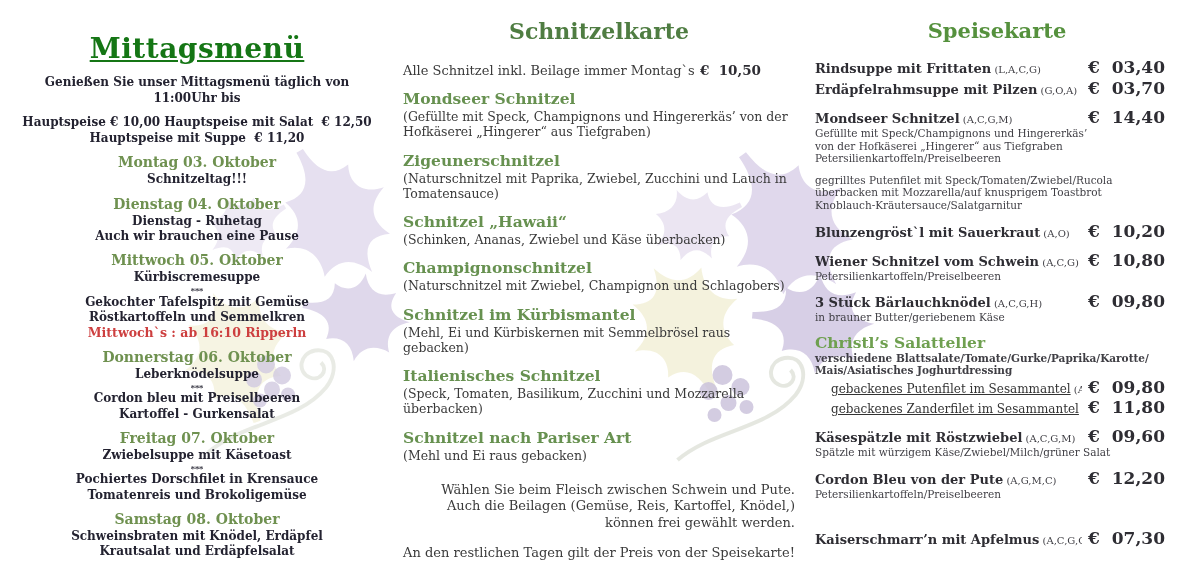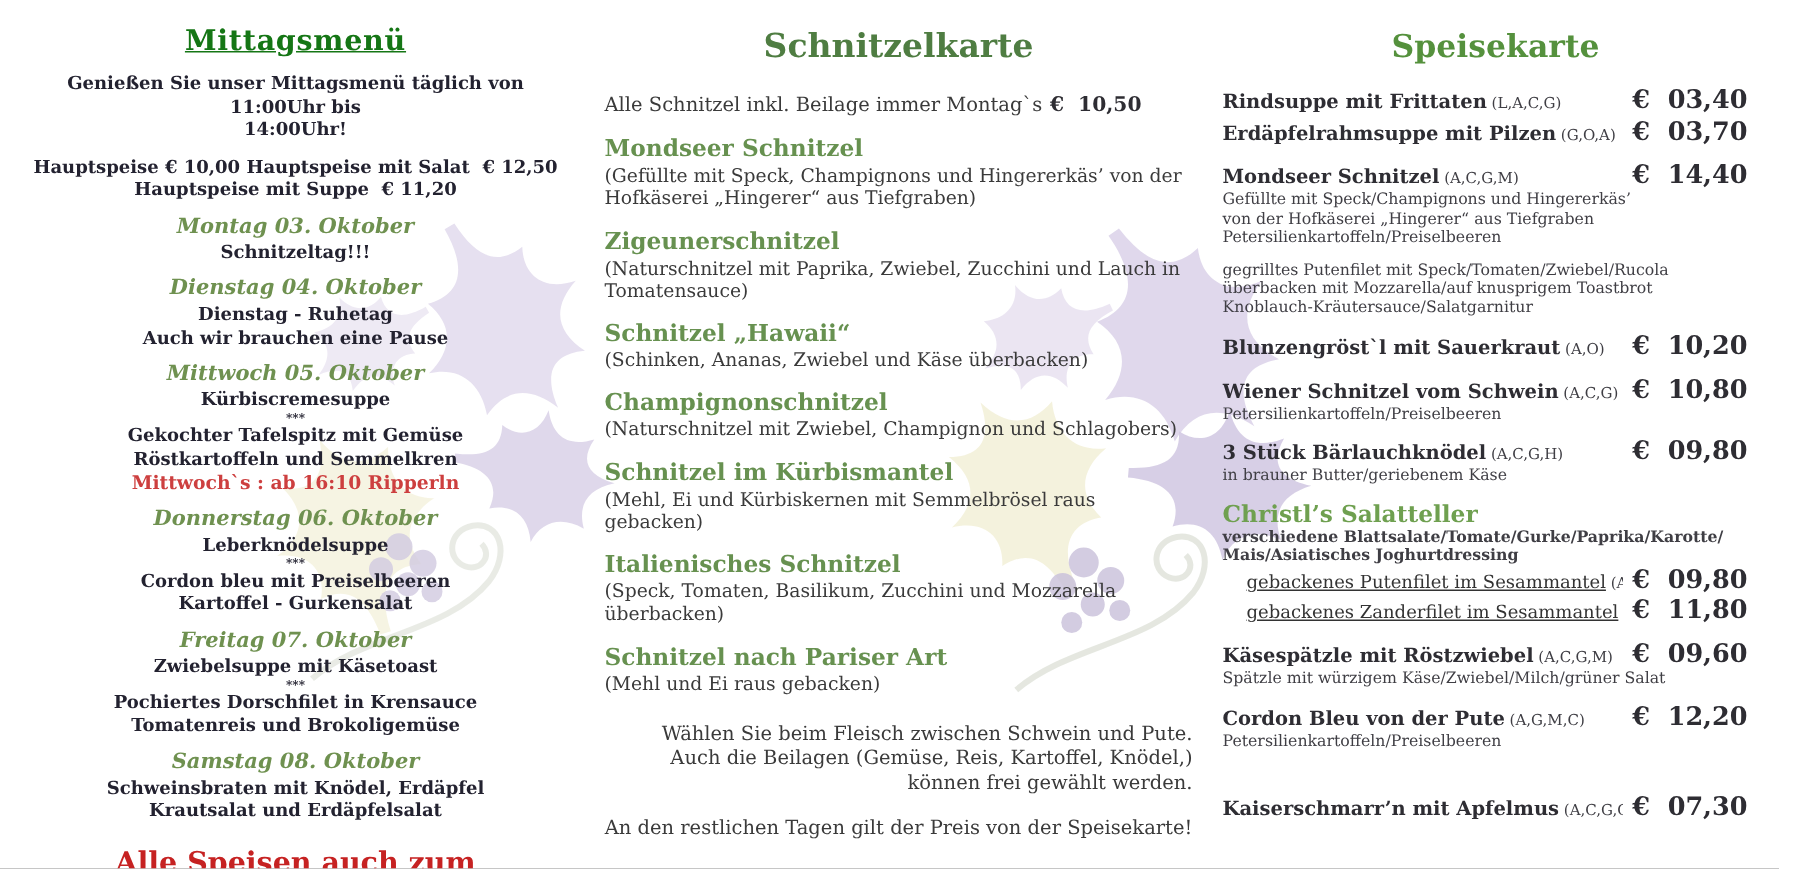--- a/index.html
+++ b/index.html
@@ -8,24 +8,24 @@
   
   .wm{position:absolute;z-index:0;pointer-events:none;}
   .wm-left{left:148px;top:130px;width:300px;height:345px;opacity:.40;}
   .wm-mid{left:545px;top:135px;width:415px;height:340px;opacity:.48;}
   
   .col{position:absolute;z-index:1;}
   .col-left{left:12px;top:8px;width:370px;text-align:center;}
   .col-mid{left:403px;top:12px;width:392px;}
   .col-right{left:815px;top:12px;width:364px;}
   
-  .lunch-title{font-size:19px;color:#157615;text-decoration:underline;margin:8px 0 10px;font-weight:bold;letter-spacing:.5px;}
+  .lunch-title{font-size:28px;color:#157615;text-decoration:underline;margin:24px 0 10px;font-weight:bold;letter-spacing:.5px;}
   .lunch-line{font-size:12px;font-weight:bold;line-height:1.3;margin:0;color:#232230;}
   .lunch-prices1{margin-top:9px;}
-  .day-heading{font-size:14px;color:#6f9150;margin:8px 0 2px;font-weight:bold;font-style:italic;}
+  .day-heading{font-size:14px;color:#6f9150;margin:8px 0 2px;font-weight:bold;}
   .day-line{font-size:12px;font-weight:bold;line-height:1.28;margin:0;color:#232230;}
   .stars-line{font-size:8px;line-height:1.1;}
   .red-line{color:#cd3f3f;font-size:12.5px;}
   .takeaway{color:#c62222;font-size:19px;font-weight:bold;margin:16px 0 0;}
   .col-footer{margin-top:15px;font-size:11.5px;font-weight:bold;line-height:1.38;text-align:center;color:#232230;}
   .col-footer p{margin:0;}
   
   .mid-title{font-size:22px;color:#4f7d42;text-align:center;margin:6px 0 18px;font-weight:bold;}
   .sk-header{display:flex;align-items:baseline;font-size:13px;color:#3a3a3a;margin-bottom:4px;}
   .sk-header-text{flex:1;}
@@ -93,21 +93,20 @@
       <circle cx="126" cy="268" r="8"></circle>
         <circle cx="144" cy="272" r="7"></circle>
         <circle cx="112" cy="280" r="7"></circle>
     </g>
     <use href="#wtendril" transform="translate(55,190)" fill="none" stroke="#c9cfc0" stroke-width="4"></use>
   </svg>
 
   <section class="col col-left">
     <h1 class="lunch-title">Mittagsmenü</h1>
     <p class="lunch-line">Genießen Sie unser Mittagsmenü täglich von 11:00Uhr bis</p>
-    <p class="lunch-line">14:00Uhr!</p>
     <p class="lunch-line lunch-prices1">Hauptspeise € 10,00 Hauptspeise mit Salat&nbsp;&nbsp;€ 12,50</p>
     <p class="lunch-line">Hauptspeise mit Suppe&nbsp;&nbsp;€ 11,20</p>
     <div id="lunch-days">
         <div class="day-block">
           <h3 class="day-heading">Montag 03. Oktober</h3>
           <p class="day-line">Schnitzeltag!!!</p>
         </div>
         <div class="day-block">
           <h3 class="day-heading">Dienstag 04. Oktober</h3>
           <p class="day-line">Dienstag - Ruhetag</p>

